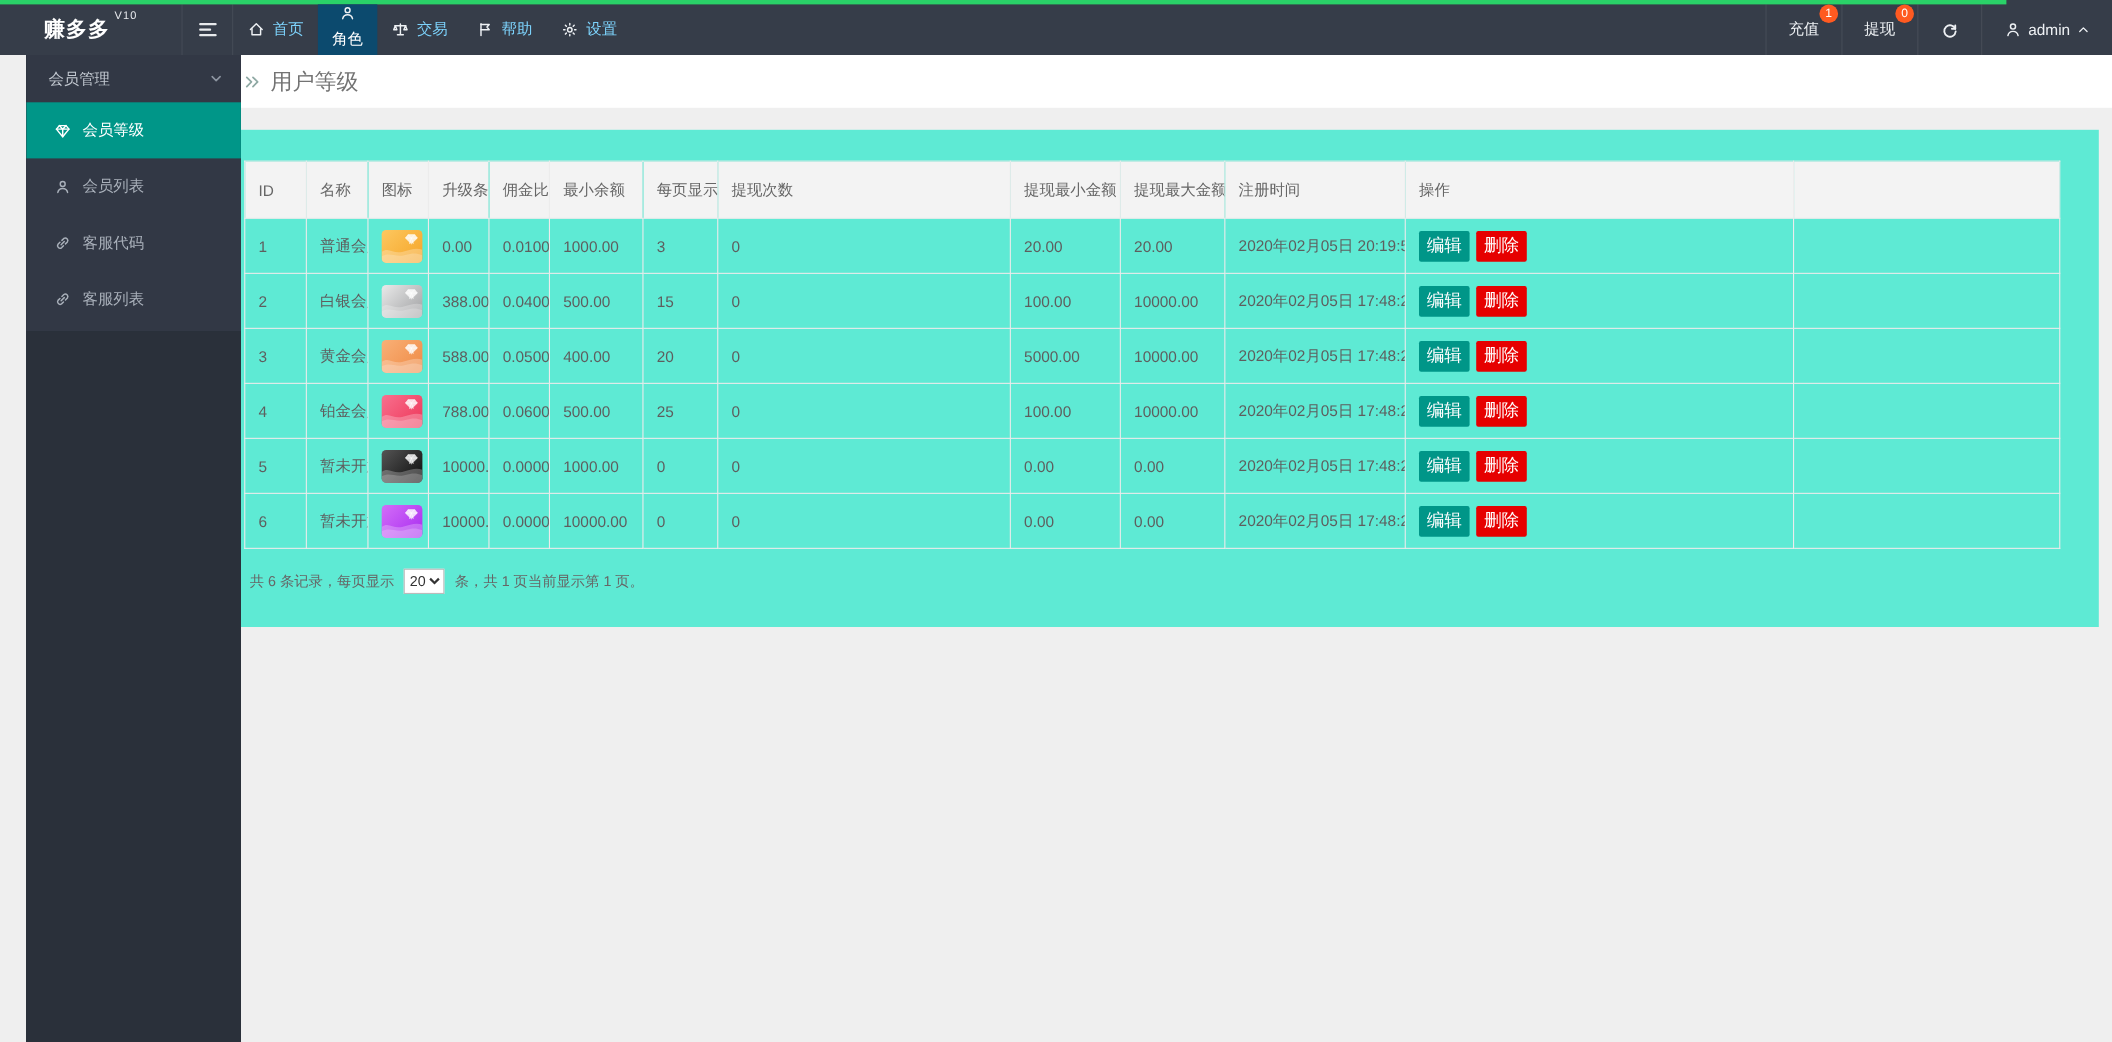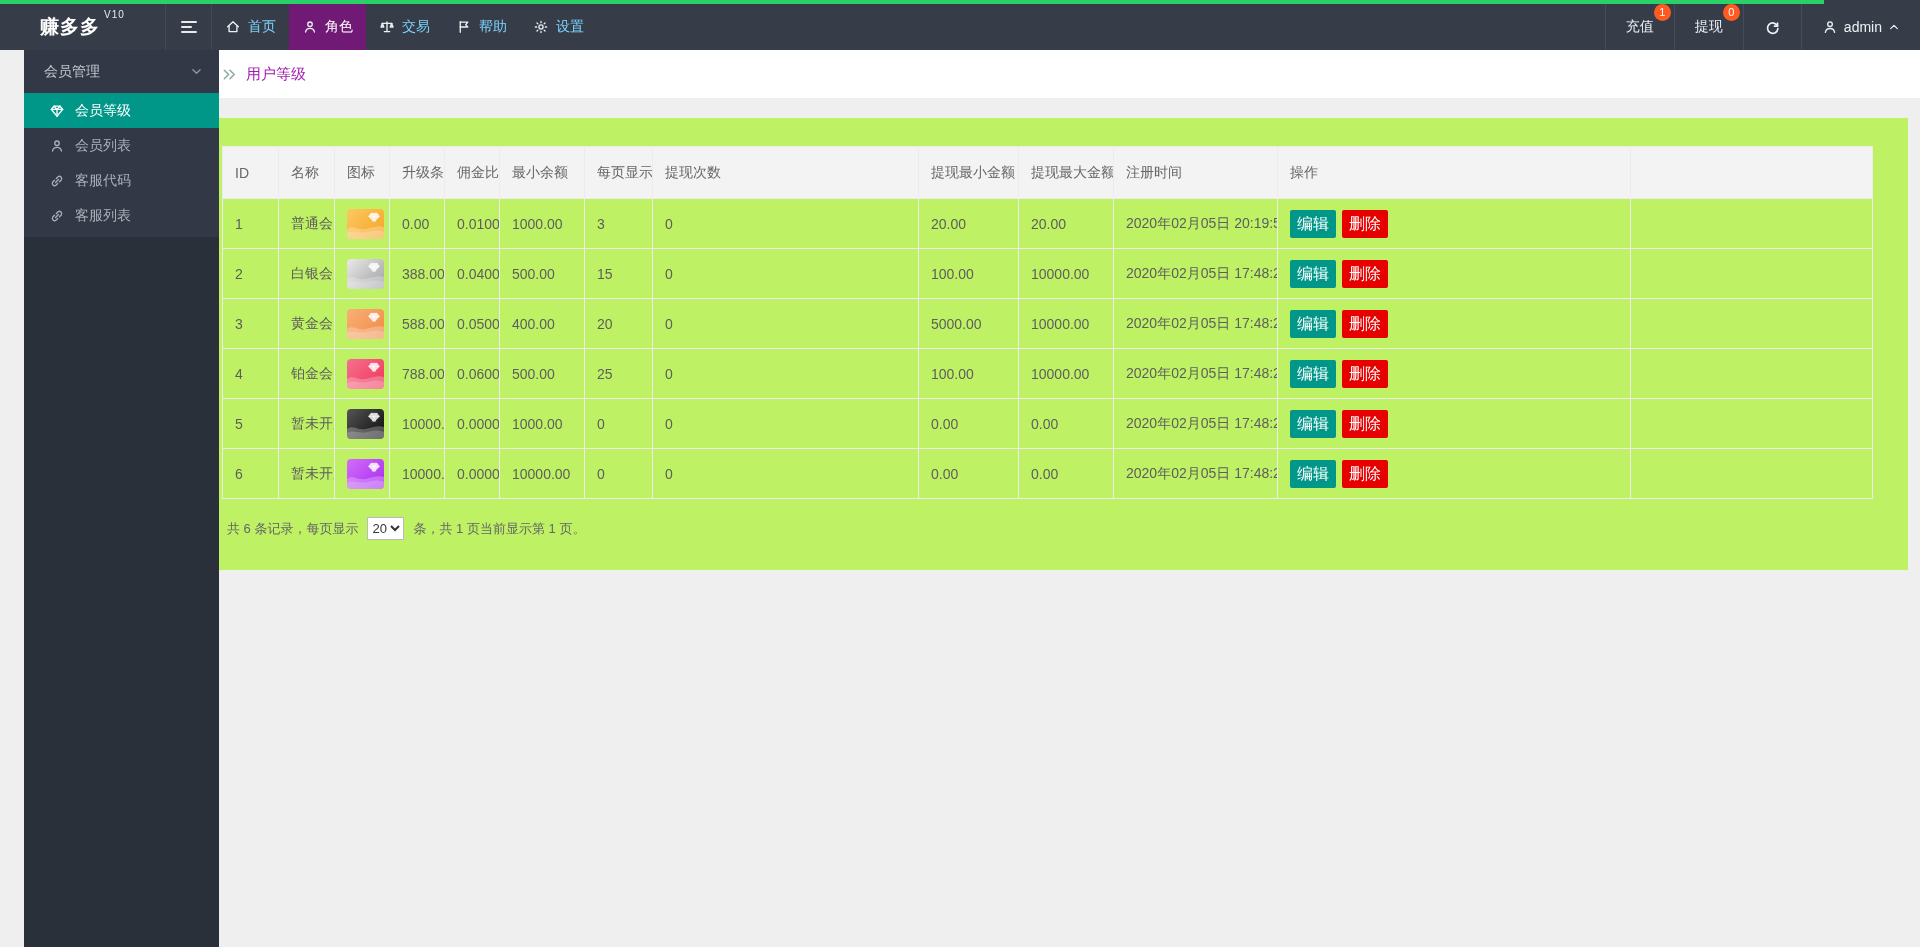--- a/index.html
+++ b/index.html
@@ -16,46 +16,46 @@
   .progress-bar { position:absolute; top:0; left:0; height:4px; width:95%; background:#2ad168; }
   .topbar-inner { position:absolute; top:4px; left:0; right:0; height:46px; display:flex; align-items:stretch; }
   .brand { width:165px; display:flex; align-items:center; justify-content:center; color:#ffffff; font-size:19px; font-weight:bold; letter-spacing:1px; }
   .brand .ver { font-size:10px; font-weight:normal; margin:-10px 0 16px 4px; color:#e8eaee; }
   .hamburger-btn { width:47px; display:flex; flex-direction:column; align-items:center; justify-content:center; gap:3px;
     border-left:1px solid rgba(255,255,255,.07); border-right:1px solid rgba(255,255,255,.07); cursor:pointer; }
   .hamburger-btn .bar { height:2px; width:16px; background:#e8eaec; border-radius:1px; }
   .hamburger-btn .bar.mid { width:11px; align-self:flex-start; margin-left:15px; }
   .main-nav { display:flex; align-items:stretch; }
   .nav-tab { display:flex; align-items:center; gap:7px; padding:0 13px; color:#7dd3fc; font-size:14px; cursor:pointer; }
-  .nav-tab.active { background:#701a75; color:#fff; }
+  .nav-tab.active { background:#0c4a6e; color:#fff;flex-direction:column; }
   .nav-tab svg { stroke:#eef1f4; }
   .topbar-right { margin-left:auto; display:flex; align-items:stretch; }
   .top-cell { position:relative; display:flex; align-items:center; justify-content:center; gap:6px; padding:0 20px;
     color:#eef1f4; font-size:14px; border-left:1px solid rgba(255,255,255,.08); cursor:pointer; }
   .badge { position:absolute; top:0px; right:3px; background:#ff5a21; color:#fff; font-size:11px;
     height:17px; min-width:17px; line-height:17px; text-align:center; border-radius:9px; padding:0 4px; }
 
   
   .sidebar { position:fixed; top:50px; left:0; bottom:0; width:195px; background:#323845; display:flex; flex-direction:column; z-index:10;margin-left:24px; }
   .side-group-header { height:43px; display:flex; align-items:center; padding:0 16px 0 20px; color:#c3c9d1; font-size:14px; cursor:pointer; }
   .side-group-header .sp { flex:1; }
   .side-menu { padding-bottom:4px; background:#323845; }
-  .side-item { height:35px; display:flex; align-items:center; gap:10px; padding-left:25px; color:#a9b0ba; font-size:14px; cursor:pointer; }
+  .side-item { height:51px; display:flex; align-items:center; gap:10px; padding-left:25px; color:#a9b0ba; font-size:14px; cursor:pointer; }
   .side-item svg { stroke:#a9b0ba; }
   .side-item.active { background:#009688; color:#ffffff; }
   .side-item.active svg { stroke:#ffffff; }
   .side-fill { flex:1; background:#2a303a; }
 
   
   .main { margin-left:195px; padding-top:50px; }
   .breadcrumb-bar { height:48px; background:#ffffff; display:flex; align-items:center; padding-left:27px; }
   .crumb-icon { margin-right:9px; }
-  .breadcrumb-title { font-size:15px; color:#a21caf; }
+  .breadcrumb-title { font-size:20px; color:#737373; }
   .content-body { padding:20px 12px 0 10px; }
-  .card { background:#bef264; padding:28px 35px 26px 17px; min-height:452px; }
+  .card { background:#5eead4; padding:28px 35px 26px 17px; min-height:452px; }
 
   table.grid { border-collapse:collapse; table-layout:fixed; width:100%; }
   .grid th, .grid td { border:1px solid #ececec; text-align:left; padding:0 12px; font-weight:normal;
     overflow:hidden; white-space:nowrap; }
   .grid thead th { background:#f3f3f3; height:52px; color:#666; font-size:14px; }
   .grid tbody td { height:50px; color:#5e5e5e; font-size:14px; }
 
   .level-card { position:relative; width:37px; height:30px; border-radius:4px; overflow:hidden; }
   .level-card .wave { position:absolute; left:0; bottom:0; width:100%; height:100%; }
   .level-card .gem { position:absolute; top:3px; right:4px; }

